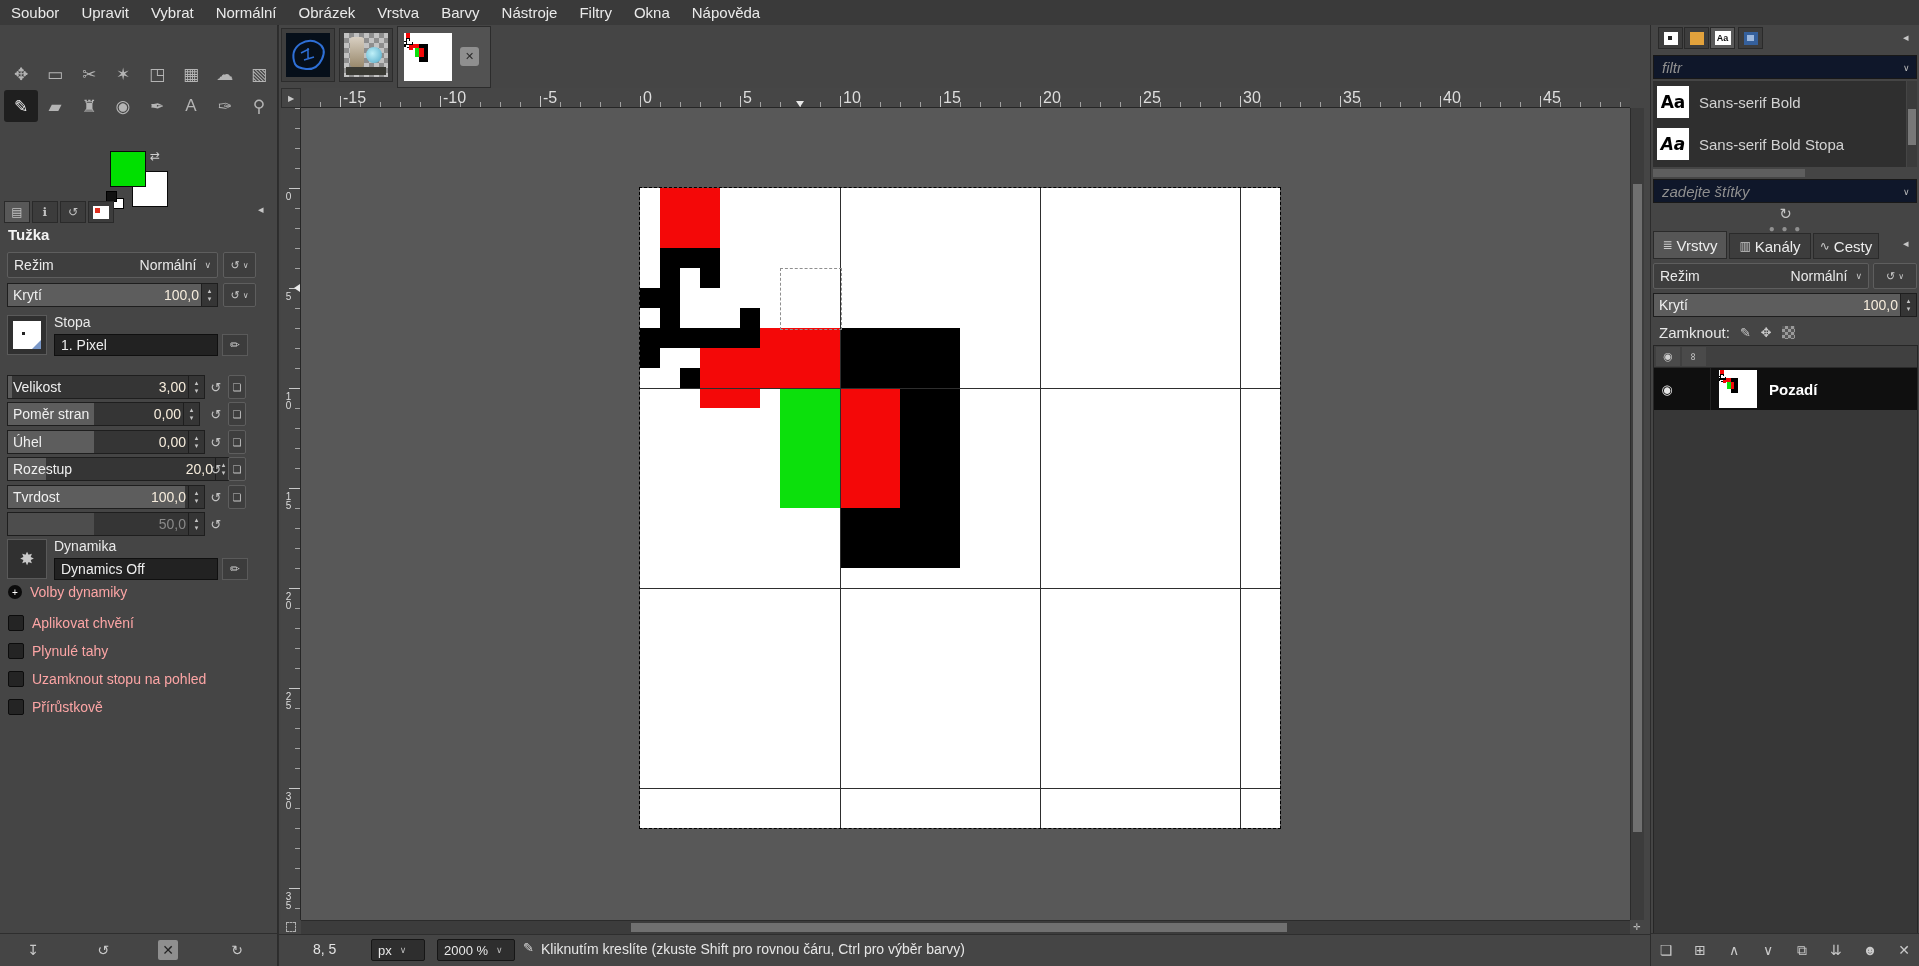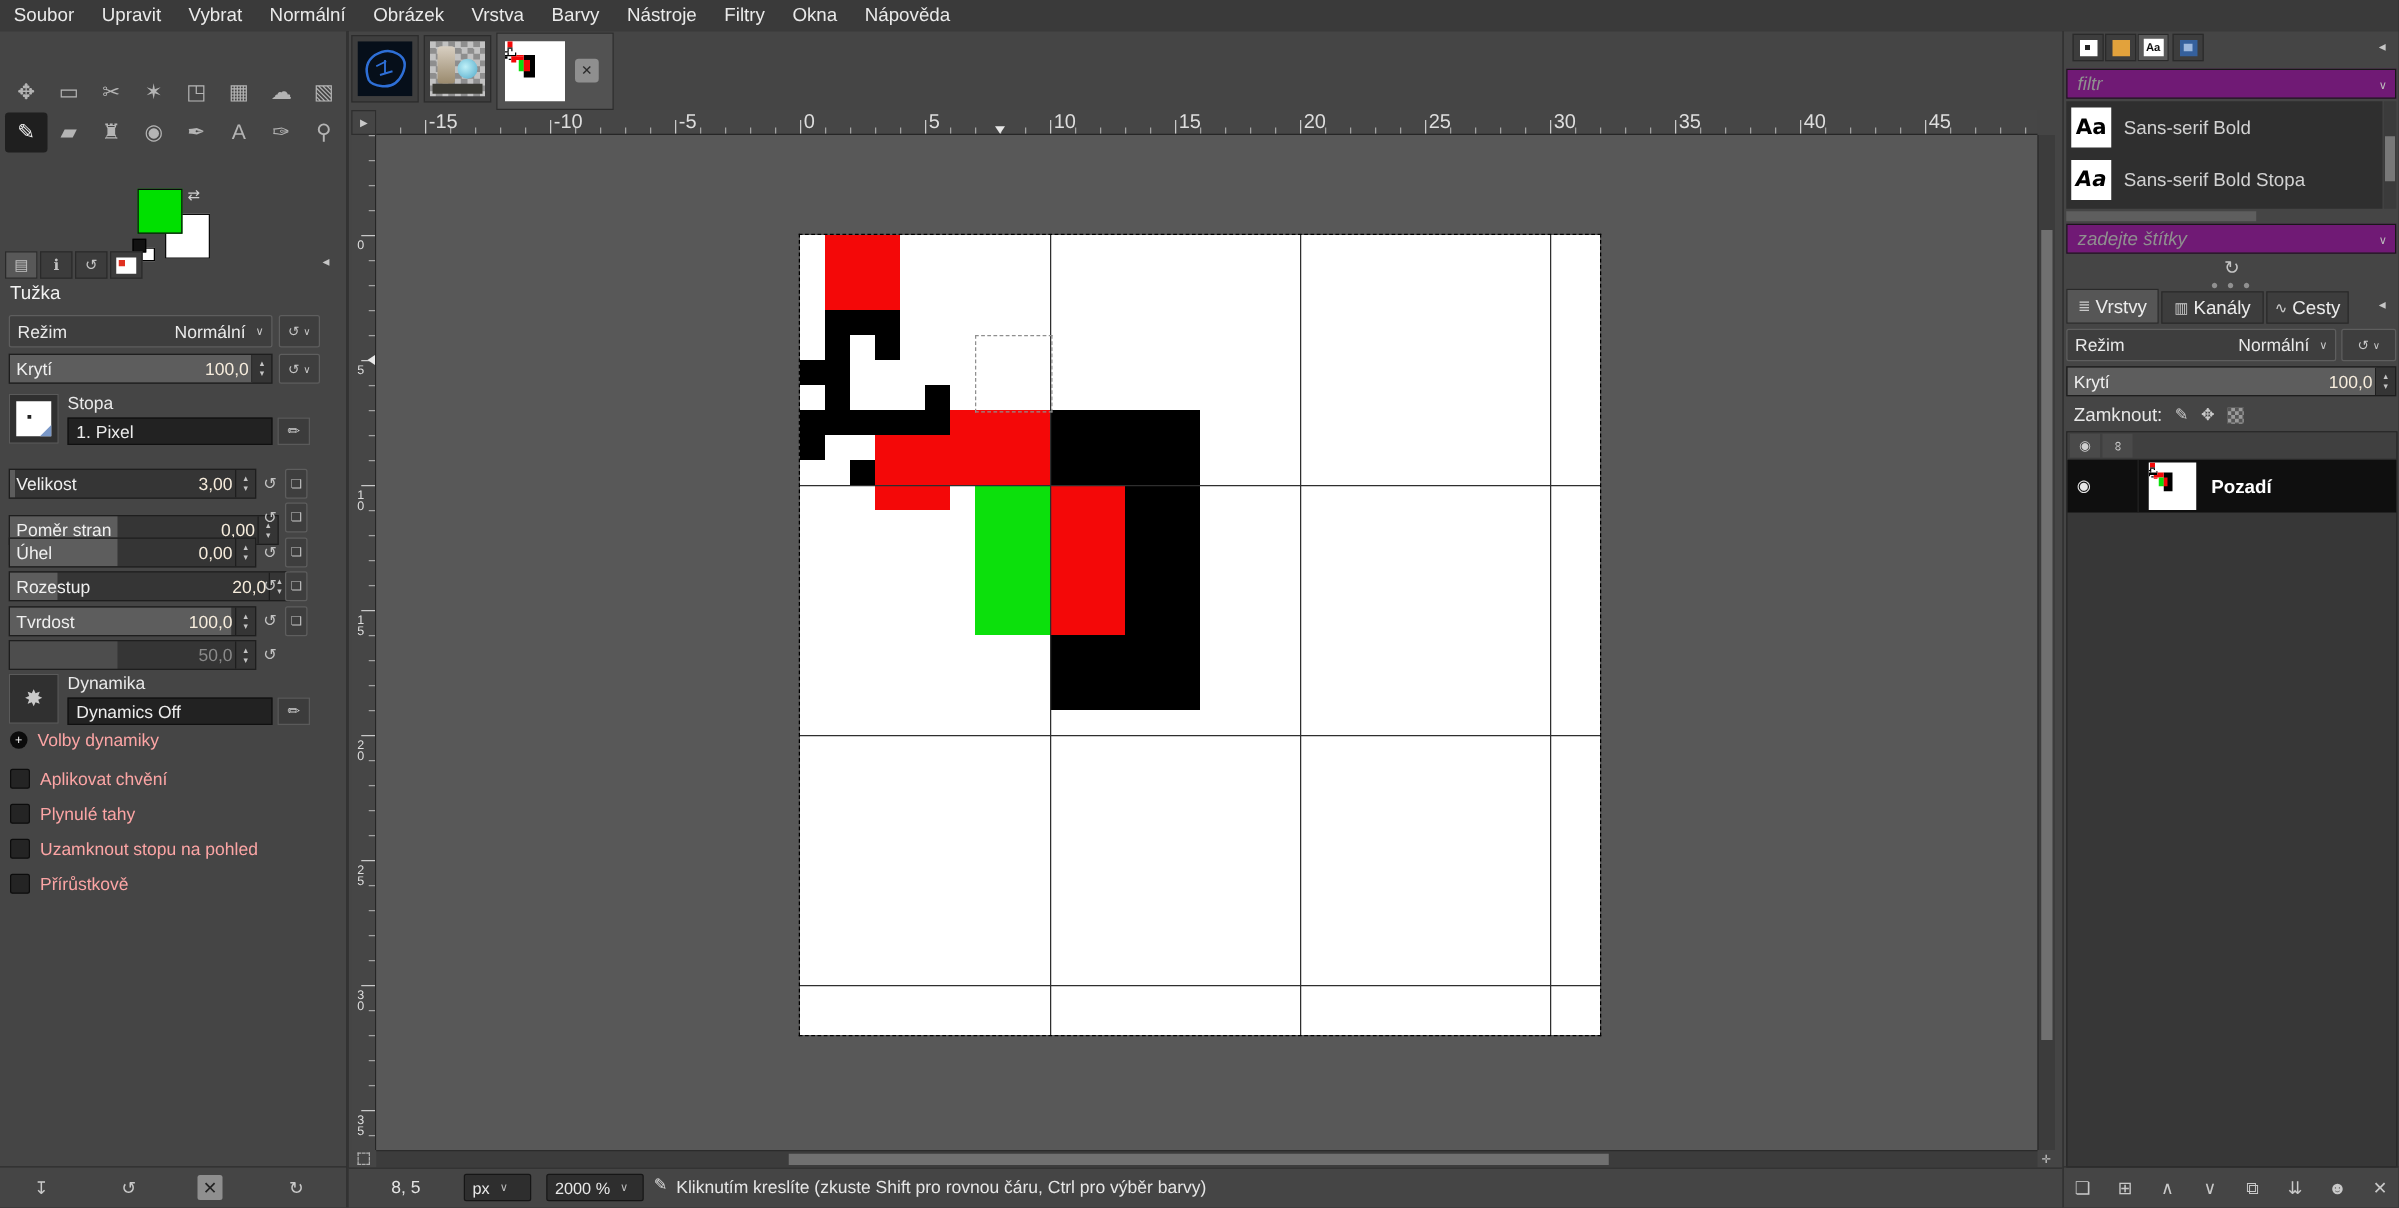--- a/index.html
+++ b/index.html
@@ -23,21 +23,21 @@
   #bw-colors{left:-4px;top:40px;width:16px;height:16px;cursor:pointer;}
   #bw-colors .w{position:absolute;left:7px;top:7px;width:9px;height:9px;background:#fff;border:1px solid #000;}
   #bw-colors .b{position:absolute;left:0;top:0;width:9px;height:9px;background:#111;border:1px solid #000;}
   #dock-strip{left:4px;top:176px;height:23px;display:flex;gap:2px;}
   .dock-tab{width:26px;height:22px;background:#3c3c3c;border:1px solid #2a2a2a;box-sizing:border-box;
             display:flex;align-items:center;justify-content:center;font-size:12px;color:#c2c2c2;cursor:pointer;}
   .dock-tab.active{background:#585858;}
   .mini-doc{width:16px;height:13px;background:#fff;position:relative;}
   .mini-doc i{position:absolute;left:2px;top:2px;width:5px;height:5px;background:#e03020;}
   #panel-menu-left{left:258px;top:178px;font-size:11px;color:#c6c6c6;cursor:pointer;}
-  #tool-title{left:8px;top:201px;font-size:15px;font-weight:normal;color:#f2f2f2;}
+  #tool-title{left:8px;top:201px;font-size:15px;font-weight:bold;color:#f2f2f2;}
   .combo{background:#3e3e3e;border:1px solid #5e5e5e;border-radius:2px;box-sizing:border-box;
          display:flex;align-items:center;cursor:pointer;}
   .combo .lbl{margin-left:6px;font-size:14px;color:#e9e9e9;}
   .combo .val{margin-left:auto;font-size:14px;color:#e9e9e9;}
   .combo .chev{margin:0 6px 0 8px;font-size:9px;color:#c9c9c9;}
   .mini-btn{background:#3e3e3e;border:1px solid #5e5e5e;border-radius:2px;box-sizing:border-box;
             display:flex;align-items:center;justify-content:center;gap:3px;font-size:11px;color:#c9c9c9;cursor:pointer;}
   
   .srow{position:absolute;left:7px;width:198px;height:24px;background:#353535;border:1px solid #1e1e1e;
         box-sizing:border-box;overflow:hidden;cursor:ew-resize;}
@@ -113,21 +113,21 @@
   .rp-tab{position:absolute;top:2px;width:25px;height:22px;background:#3d3d3d;border:1px solid #2a2a2a;box-sizing:border-box;
           display:flex;align-items:center;justify-content:center;cursor:pointer;}
   .rp-tab.active{background:#5a5a5a;}
   .sw-white{width:14px;height:13px;background:#fff;position:relative;}
   .sw-white i{position:absolute;left:4px;top:4px;width:4px;height:4px;background:#222;}
   .sw-pattern{width:14px;height:13px;background:#e2a23c;}
   .sw-font{width:16px;height:14px;background:#fff;color:#111;font-size:9px;font-weight:bold;display:flex;align-items:center;justify-content:center;}
   .sw-hist{width:14px;height:13px;background:#35609c;position:relative;}
   .sw-hist i{position:absolute;left:3px;top:3px;width:7px;height:6px;background:#9db8dd;}
   #rp-menu-btn,#rp-menu-btn2{font-size:11px;color:#c6c6c6;cursor:pointer;}
-  .search-input{position:absolute;background:#701a75;border:1px solid #181818;box-sizing:border-box;color:#8f8f8f;
+  .search-input{position:absolute;background:#0f172a;border:1px solid #181818;box-sizing:border-box;color:#8f8f8f;
                 font-style:italic;font-size:15px;padding:0 22px 0 8px;outline:none;width:264px;height:24px;
                 font-family:"Liberation Sans","DejaVu Sans",sans-serif;}
   .search-input::placeholder{color:#8f8f8f;font-style:italic;}
   .input-chev{position:absolute;font-size:9px;color:#bdbdbd;}
   #font-list{left:2px;top:56px;width:253px;height:86px;background:#2f2f2f;overflow:hidden;}
   .font-row{position:relative;height:42px;display:flex;align-items:center;cursor:pointer;}
   .font-sample{width:32px;height:32px;margin-left:4px;background:#fff;color:#000;font-weight:bold;font-size:17px;
                display:flex;align-items:center;justify-content:center;font-family:"DejaVu Sans",sans-serif;}
   .font-sample.it{font-style:italic;}
   .font-name{margin-left:10px;font-size:15px;color:#d2d2d2;white-space:nowrap;}
@@ -277,21 +277,21 @@
       <div class="sfill" style="width: 4px;"></div>
       <span class="slabel">Velikost</span>
       <span class="svalue">3,00</span>
       <span class="sspin">
         <span>▴</span>
         <span>▾</span>
       </span>
     </div>
     <div class="row-reset" style="top: 350px;">↺</div>
     <div class="row-tag" style="top: 350px;">❏</div>
-    <div class="srow" style="top: 387px; width: 216px;">
+    <div class="srow" style="top: 377px; width: 193px;">
       <div class="sfill" style="width: 86px;"></div>
       <span class="slabel">Poměr stran</span>
       <span class="svalue">0,00</span>
       <span class="sspin">
         <span>▴</span>
         <span>▾</span>
       </span>
     </div>
     <div class="row-reset" style="top: 377px;">↺</div>
     <div class="row-tag" style="top: 377px;">❏</div>

